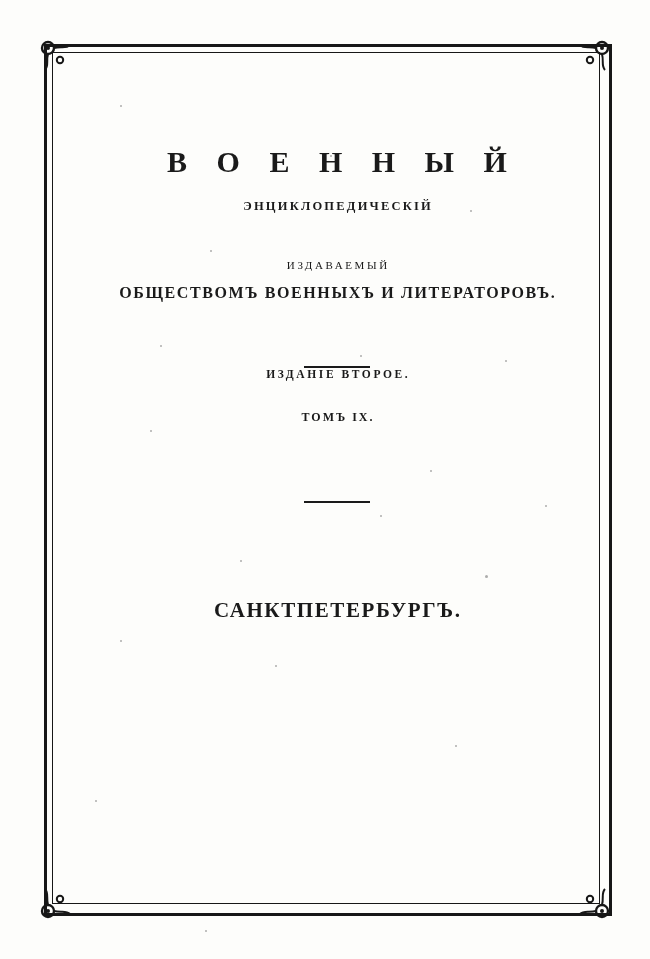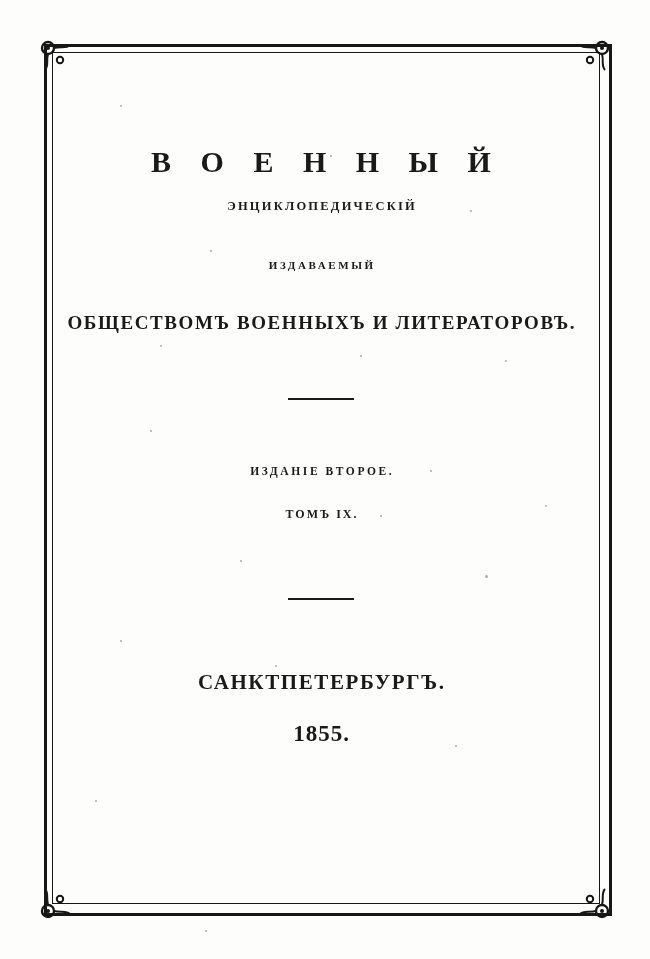--- a/index.html
+++ b/index.html
@@ -54,21 +54,21 @@
   }
   .corner svg { display:block; }
   .corner.tl { left: 39px;  top: 39px; }
   .corner.tr { left: 577px; top: 39px; transform: scaleX(-1); }
   .corner.bl { left: 39px;  top: 886px; transform: scaleY(-1); }
   .corner.br { left: 577px; top: 886px; transform: scale(-1,-1); }
 
   
   .content {
     position: absolute;
-    left: 56px;
+    left: 72px;
     top: 60px;
     width: 530px;
     height: 834px;
     text-align: center;
   }
 
   .line1 {
     margin-top: 85px;
     font-family: "Liberation Serif", serif;
     font-weight: bold;
@@ -86,56 +86,55 @@
   .line3 {
     margin-top: 30px;
     font-weight: bold;
     font-size: 54px;
     letter-spacing: 4px;
     text-indent: 4px;
     line-height: 1.05;
   }
   .line4 {
     margin-top: 45px;
-    font-weight: bold;
+    font-weight: normal;
     font-size: 11px;
     letter-spacing: 2.6px;
     text-indent: 2.6px;
   }
   .line5 {
-    margin-top: 41px;
-    font-weight: bold;
-    font-size: 19px;
+    margin-top: 13px;
+    font-weight: bold;
+    font-size: 16px;
     letter-spacing: 1.6px;
     text-indent: 1.6px;
   }
   .rule {
     width: 66px;
     height: 2px;
     background: #1a1a1a;
     margin: 0 auto;
   }
   .rule.first { margin-top: 64px; }
   .rule.second { margin-top: 76px; }
   .line6 {
-    margin-top: 65px;
     font-weight: bold;
     font-size: 11.5px;
     letter-spacing: 2.6px;
     text-indent: 2.6px;
   }
   .line7 {
     margin-top: 30px;
     font-weight: bold;
     font-size: 12px;
     letter-spacing: 2px;
     text-indent: 2px;
   }
   .line8 {
-    margin-top: 70px;
+    margin-top: 95px;
     font-weight: bold;
     font-size: 21px;
     letter-spacing: 1.6px;
     text-indent: 1.6px;
   }
   .line9 {
     margin-top: 26px;
     font-weight: bold;
     font-size: 23px;
     letter-spacing: 1px;
@@ -209,16 +208,15 @@
   <div class="content">
     <div class="line1">В О Е Н Н Ы Й</div>
     <div class="line2">ЭНЦИКЛОПЕДИЧЕСКІЙ</div>
     <div class="line4">ИЗДАВАЕМЫЙ</div>
     <div class="line5">ОБЩЕСТВОМЪ ВОЕННЫХЪ И ЛИТЕРАТОРОВЪ.</div>
     <div class="rule first"></div>
     <div class="line6">ИЗДАНІЕ ВТОРОЕ.</div>
     <div class="line7">ТОМЪ IX.</div>
     <div class="rule second"></div>
     <div class="line8">САНКТПЕТЕРБУРГЪ.</div>
-    <div class="line9">1855.</div>
   </div>
 
 </div>
 
 </body></html>

